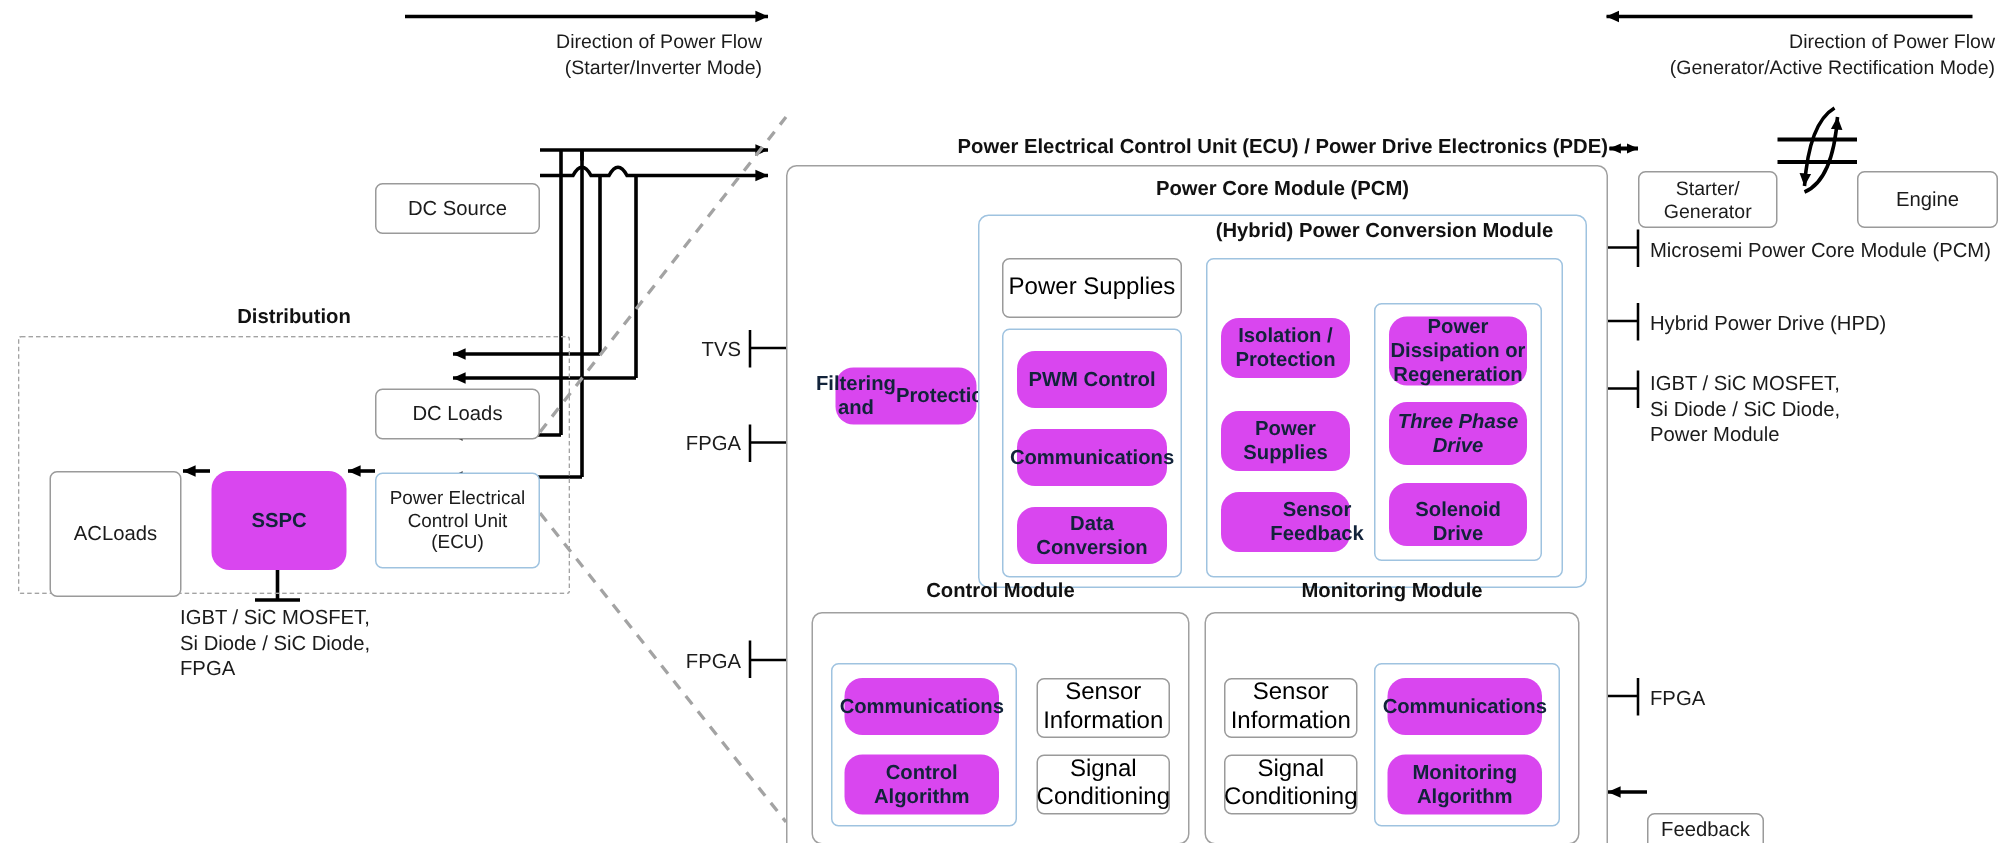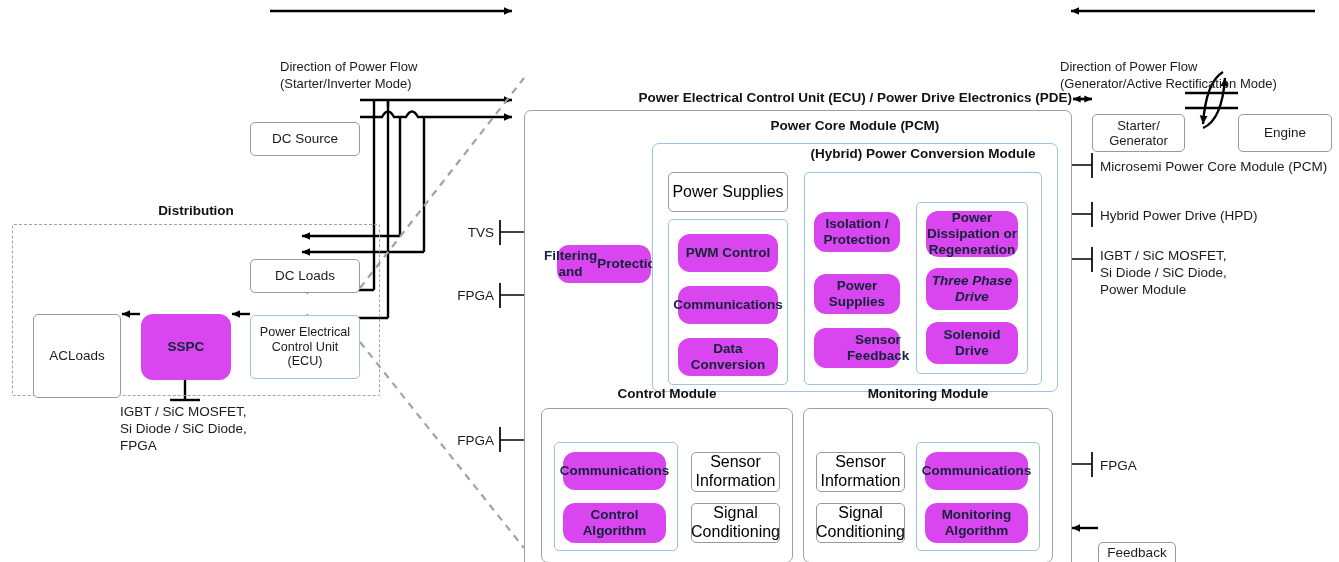--- a/index.html
+++ b/index.html
@@ -13,21 +13,21 @@
   .b-blueedge{background:#ffffff;border:1.6px solid #9fc3e0;border-radius:5px;color:#1b1b1b;font-size:13.5px;}
   .b-blue{background:#d946ef;border:none;border-radius:12px;color:#12233a;font-size:13.5px;font-weight:bold;}
   .b-dashed{background:transparent;border:1.7px dashed #a3a3a3;border-radius:2px;}
   .b-outer{background:#ffffff;border:1.7px solid #a0a0a0;border-radius:7px;}
   .b-pcm{background:#ffffff;border:1.7px solid #9fc3e0;border-radius:7px;}
   .b-plain{background:#ffffff;border:1.6px solid #9a9a9a;border-radius:5px;}
   .b-innerblue{background:#ffffff;border:1.6px solid #9fc3e0;border-radius:5px;}
   
   .lbl{position:absolute;color:#1b1b1b;font-size:13.5px;line-height:1.25;}
   .hdr{position:absolute;font-weight:bold;font-size:13.5px;color:#111;text-align:center;}
-  .flowlbl{position:absolute;font-size:13px;color:#1b1b1b;text-align:left;line-height:1.3;margin-top:39px;}
+  .flowlbl{position:absolute;font-size:13px;color:#1b1b1b;text-align:right;line-height:1.3;}
 </style>
 </head>
 <body>
 
 <div id="stage">
 
   <svg id="svg-layer" viewBox="0 0 1339 562" xmlns="http://www.w3.org/2000/svg">
     <defs>
       <marker id="ah" markerWidth="9" markerHeight="9" refX="8.4" refY="4.5" orient="auto" markerUnits="userSpaceOnUse">
         <path d="M0,0.6 L8.6,4.5 L0,8.4 z" fill="#000"></path>
@@ -215,21 +215,21 @@
     <span>Sensor Feedback</span>
   </div>
 
   <div class="node b-innerblue" style="left:916px;top:170px;width:112px;height:172px;"></div>
   <div class="node b-blue" style="left:926px;top:179px;width:92px;height:46px;">
     <span>Power Dissipation or Regeneration</span>
   </div>
   <div class="node b-blue" style="left:926px;top:236px;width:92px;height:42px;font-style:italic;">
     <span>Three Phase Drive</span>
   </div>
-  <div class="node b-blue" style="left:926px;top:290px;width:92px;height:42px;">
+  <div class="node b-blue" style="left:926px;top:290px;width:92px;height:42px;align-items:flex-end;">
     <span>Solenoid Drive</span>
   </div>
 
   <div class="node b-outer" style="left:541px;top:376px;width:252px;height:155px;"></div>
   <div class="hdr" style="left:541px;top:386px;width:252px;">
     <span>Control Module</span>
   </div>
   <div class="node b-innerblue" style="left:554px;top:410px;width:124px;height:109px;"></div>
   <div class="node b-blue" style="left:563px;top:420px;width:103px;height:38px;">
     <span>Communications</span>

